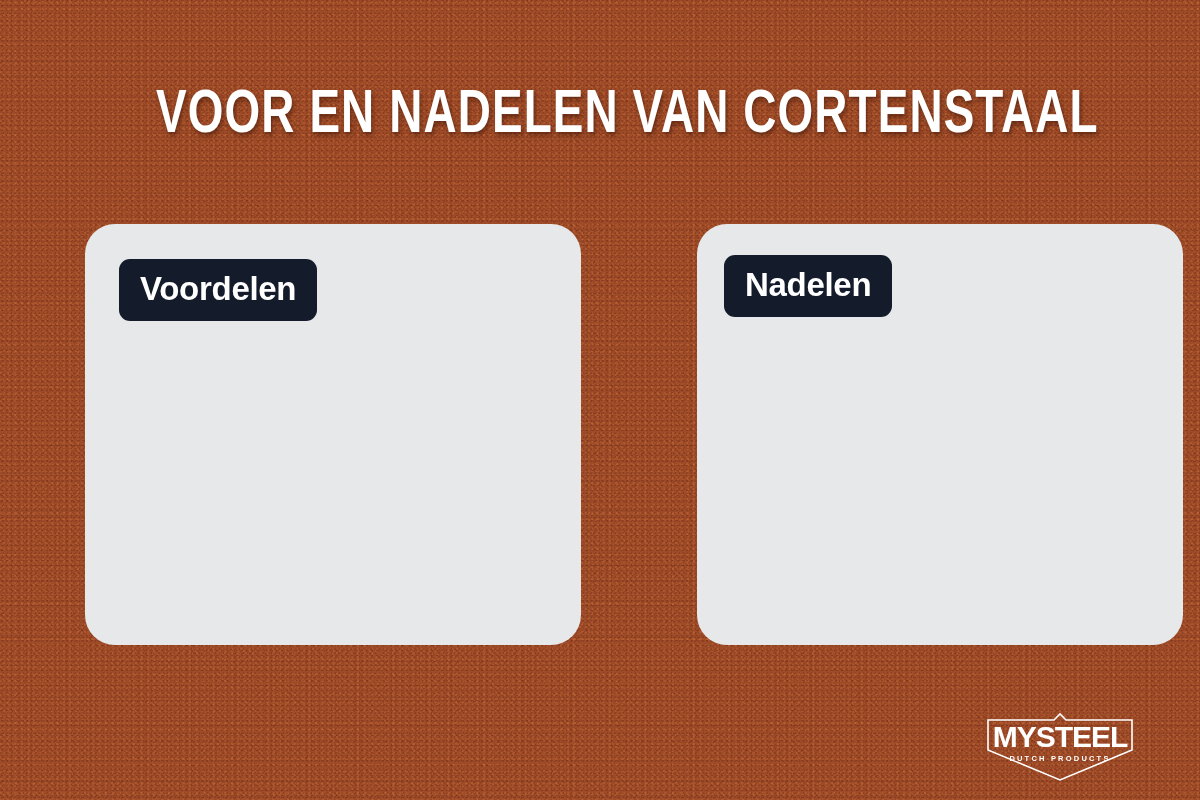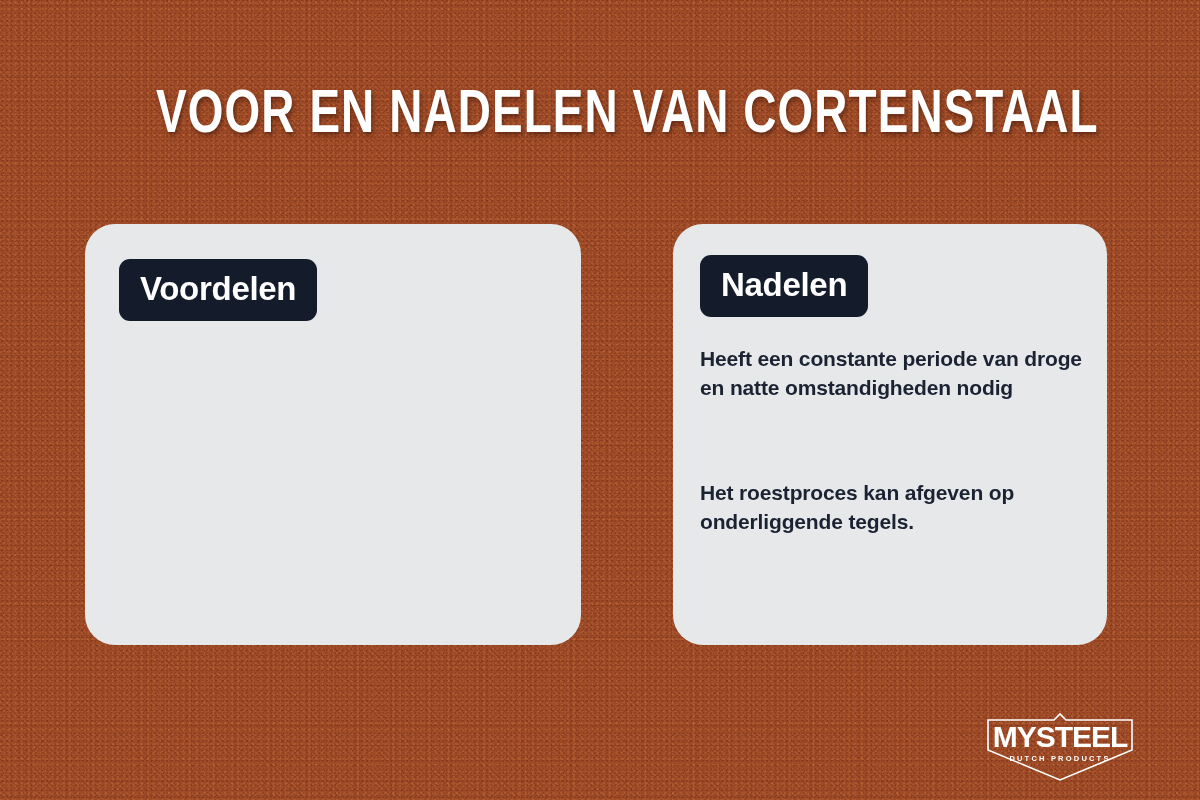--- a/index.html
+++ b/index.html
@@ -68,21 +68,21 @@
   
   .card {
     position: absolute;
     top: 224px;
     height: 421px;
     background: #e6e8ea;
     border-radius: 30px;
     z-index: 2;
   }
   #card-voordelen { left: 85px;  width: 496px; }
-  #card-nadelen   { left: 673px; width: 434px; }
+  #card-nadelen   { left: 697px; width: 486px; }
 
   .card-badge {
     position: absolute;
     background: #141b2b;
     border-radius: 11px;
     color: #ffffff;
     font-weight: 700;
     font-size: 33px;
     line-height: 33px;
     padding: 13px 21px 16px 21px;
@@ -143,24 +143,20 @@
 <div id="grain-overlay-2"></div>
 
 <h1 id="page-title">Voor en nadelen van cortenstaal</h1>
 
 <section class="card" id="card-voordelen">
   <div class="card-badge">Voordelen</div>
 </section>
 
 <section class="card" id="card-nadelen">
   <div class="card-badge">Nadelen</div>
-  <ul class="card-list" id="list-nadelen">
-    <li>Heeft een constante periode van droge en natte omstandigheden nodig</li>
-    <li>Het roestproces kan afgeven op onderliggende tegels.</li>
-  </ul>
 </section>
 
 <div id="brand-logo">
   <svg width="160" height="78" viewBox="0 0 160 78" xmlns="http://www.w3.org/2000/svg">
 
     <g fill="none" stroke="#ffffff" stroke-width="1.6">
       <path d="M8 14 L8 44 L80 74 L152 44 L152 14 L86 14 L80 8 L74 14 Z"></path>
     </g>
     <text class="logo-wordmark" x="80" y="41" text-anchor="middle">MYSTEEL</text>
     <text class="logo-tagline" x="80" y="55" text-anchor="middle">DUTCH PRODUCTS</text>

